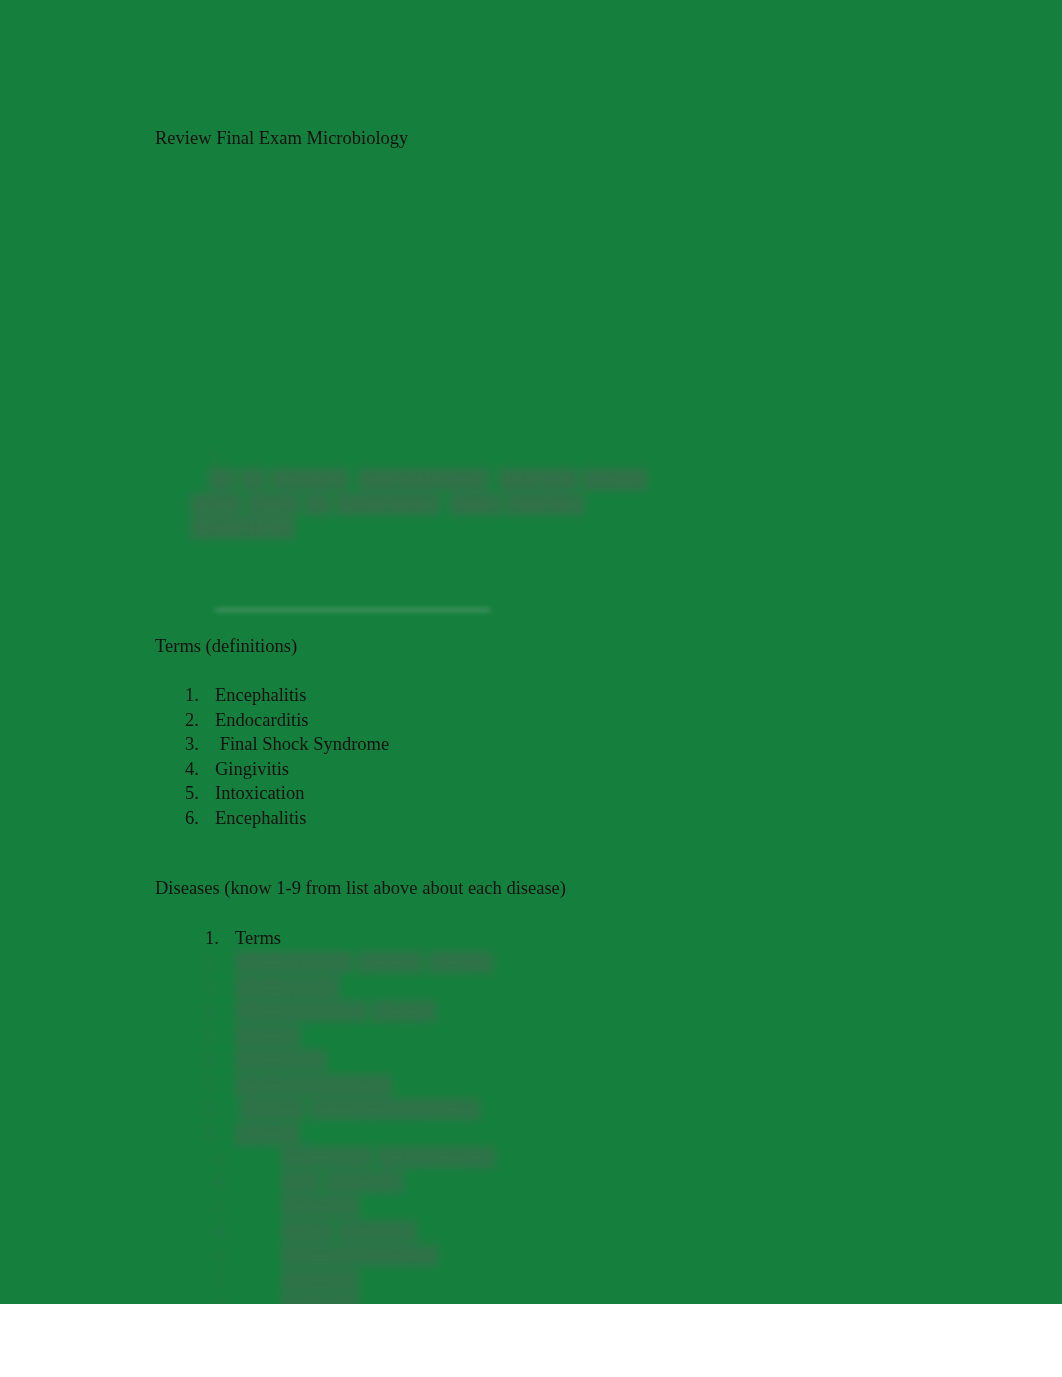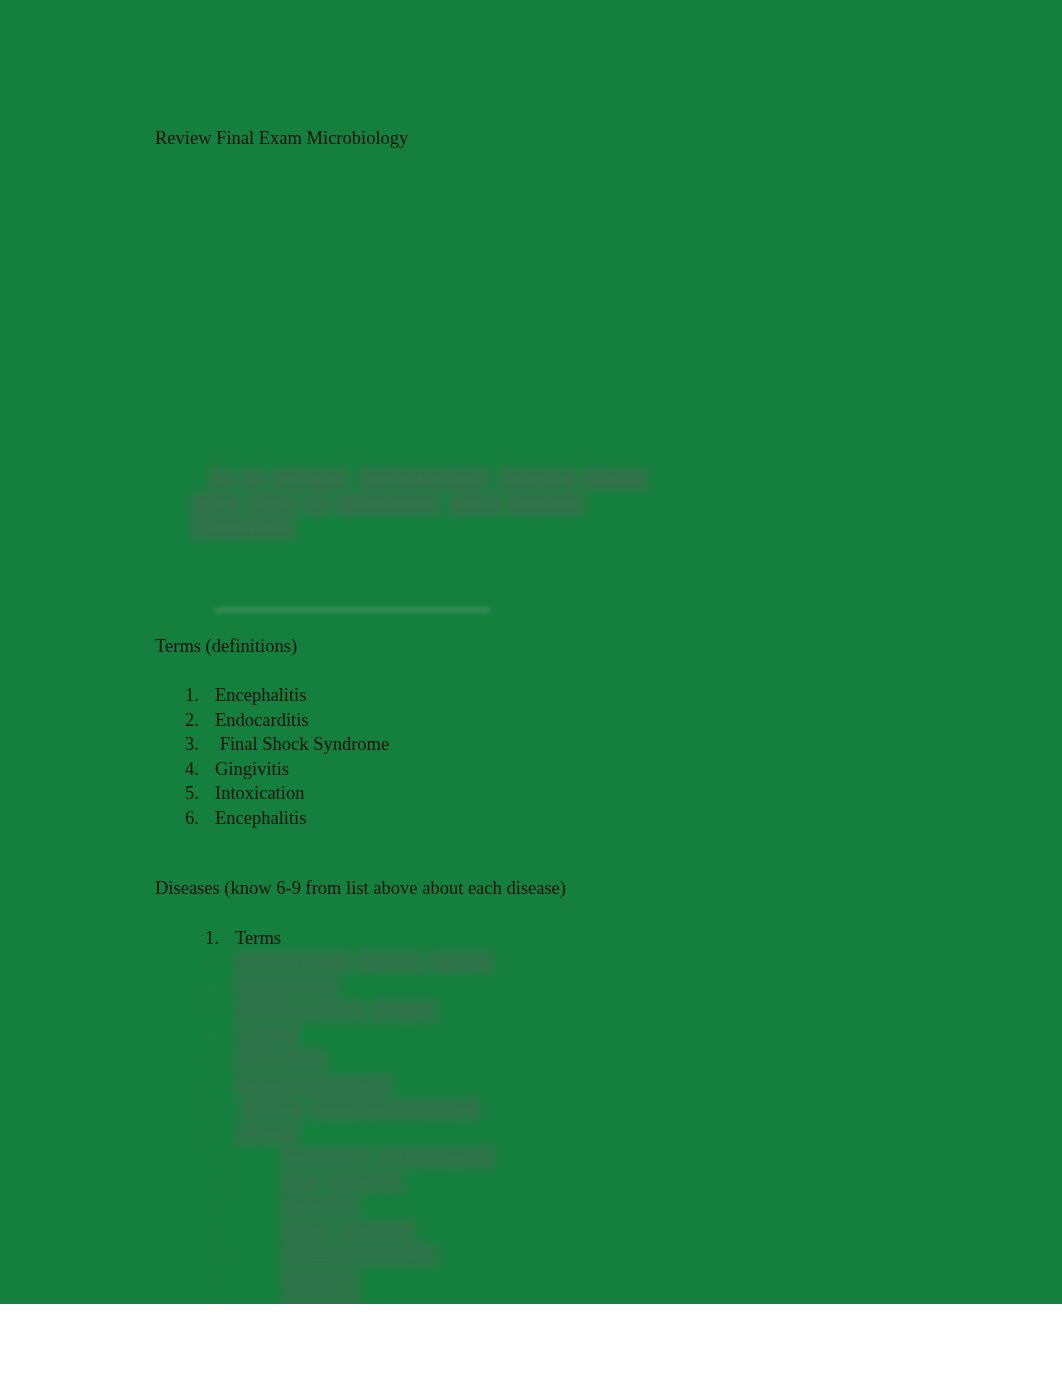--- a/index.html
+++ b/index.html
@@ -143,21 +143,21 @@
 
   <ol class="num-list" id="terms-list">
       <li><span class="marker">1.</span><span>Encephalitis</span></li>
       <li><span class="marker">2.</span><span>Endocarditis</span></li>
       <li><span class="marker">3.</span><span> Final Shock Syndrome</span></li>
       <li><span class="marker">4.</span><span>Gingivitis</span></li>
       <li><span class="marker">5.</span><span>Intoxication</span></li>
       <li><span class="marker">6.</span><span>Encephalitis</span></li>
     </ol>
 
-  <div class="txt" id="diseases-heading">Diseases (know 6-9 from list above about each disease)</div>
+  <div class="txt" id="diseases-heading">Diseases (know 1-9 from list above about each disease)</div>
 
   <ol class="num-list" id="diseases-list">
       <li><span class="marker">1.</span><span>Terms</span></li>
     </ol>
 
   <ol class="blur-list" id="redacted-list-a">
       <li><span class="marker">2.</span><span>█████████ █████ █████</span></li>
       <li><span class="marker">3.</span><span>████████</span></li>
       <li><span class="marker">4.</span><span>██████████ █████</span></li>
       <li><span class="marker">5.</span><span>█████</span></li>

